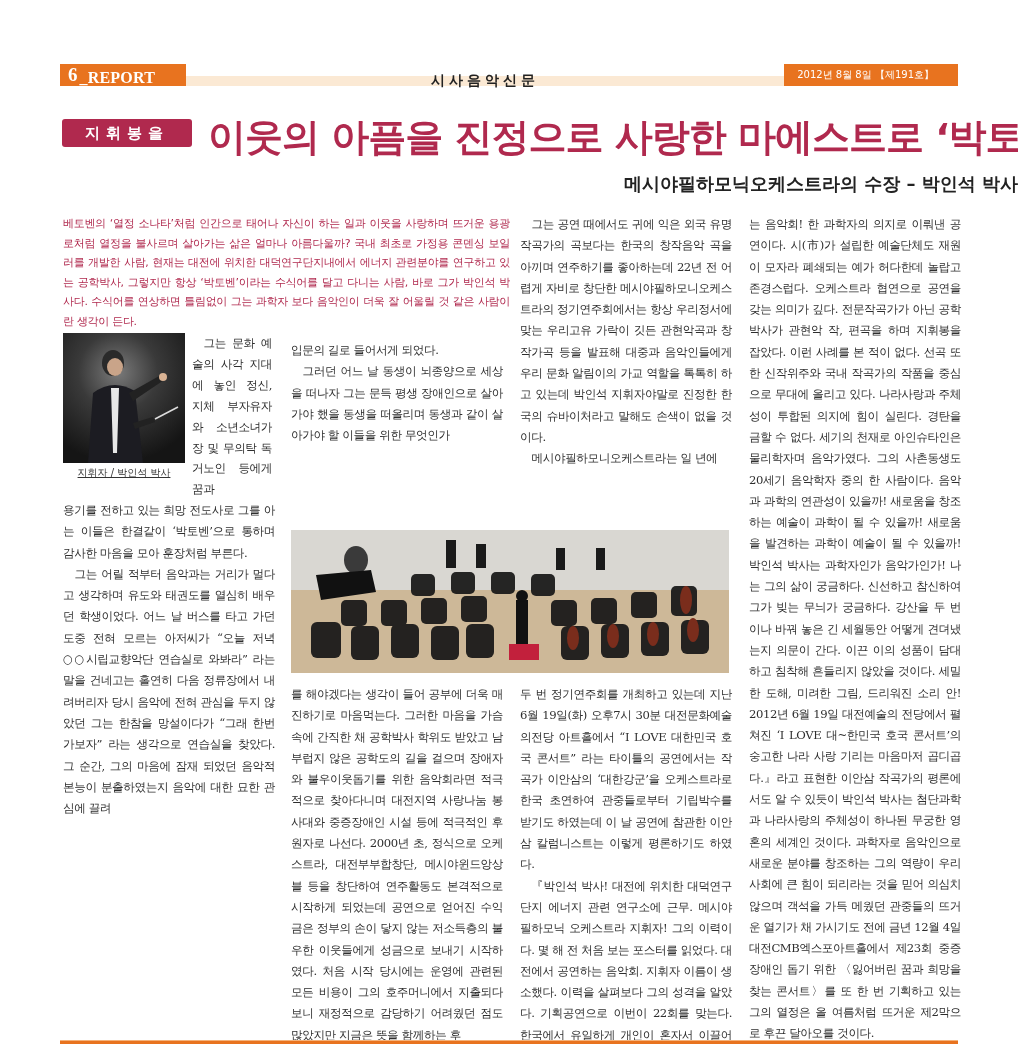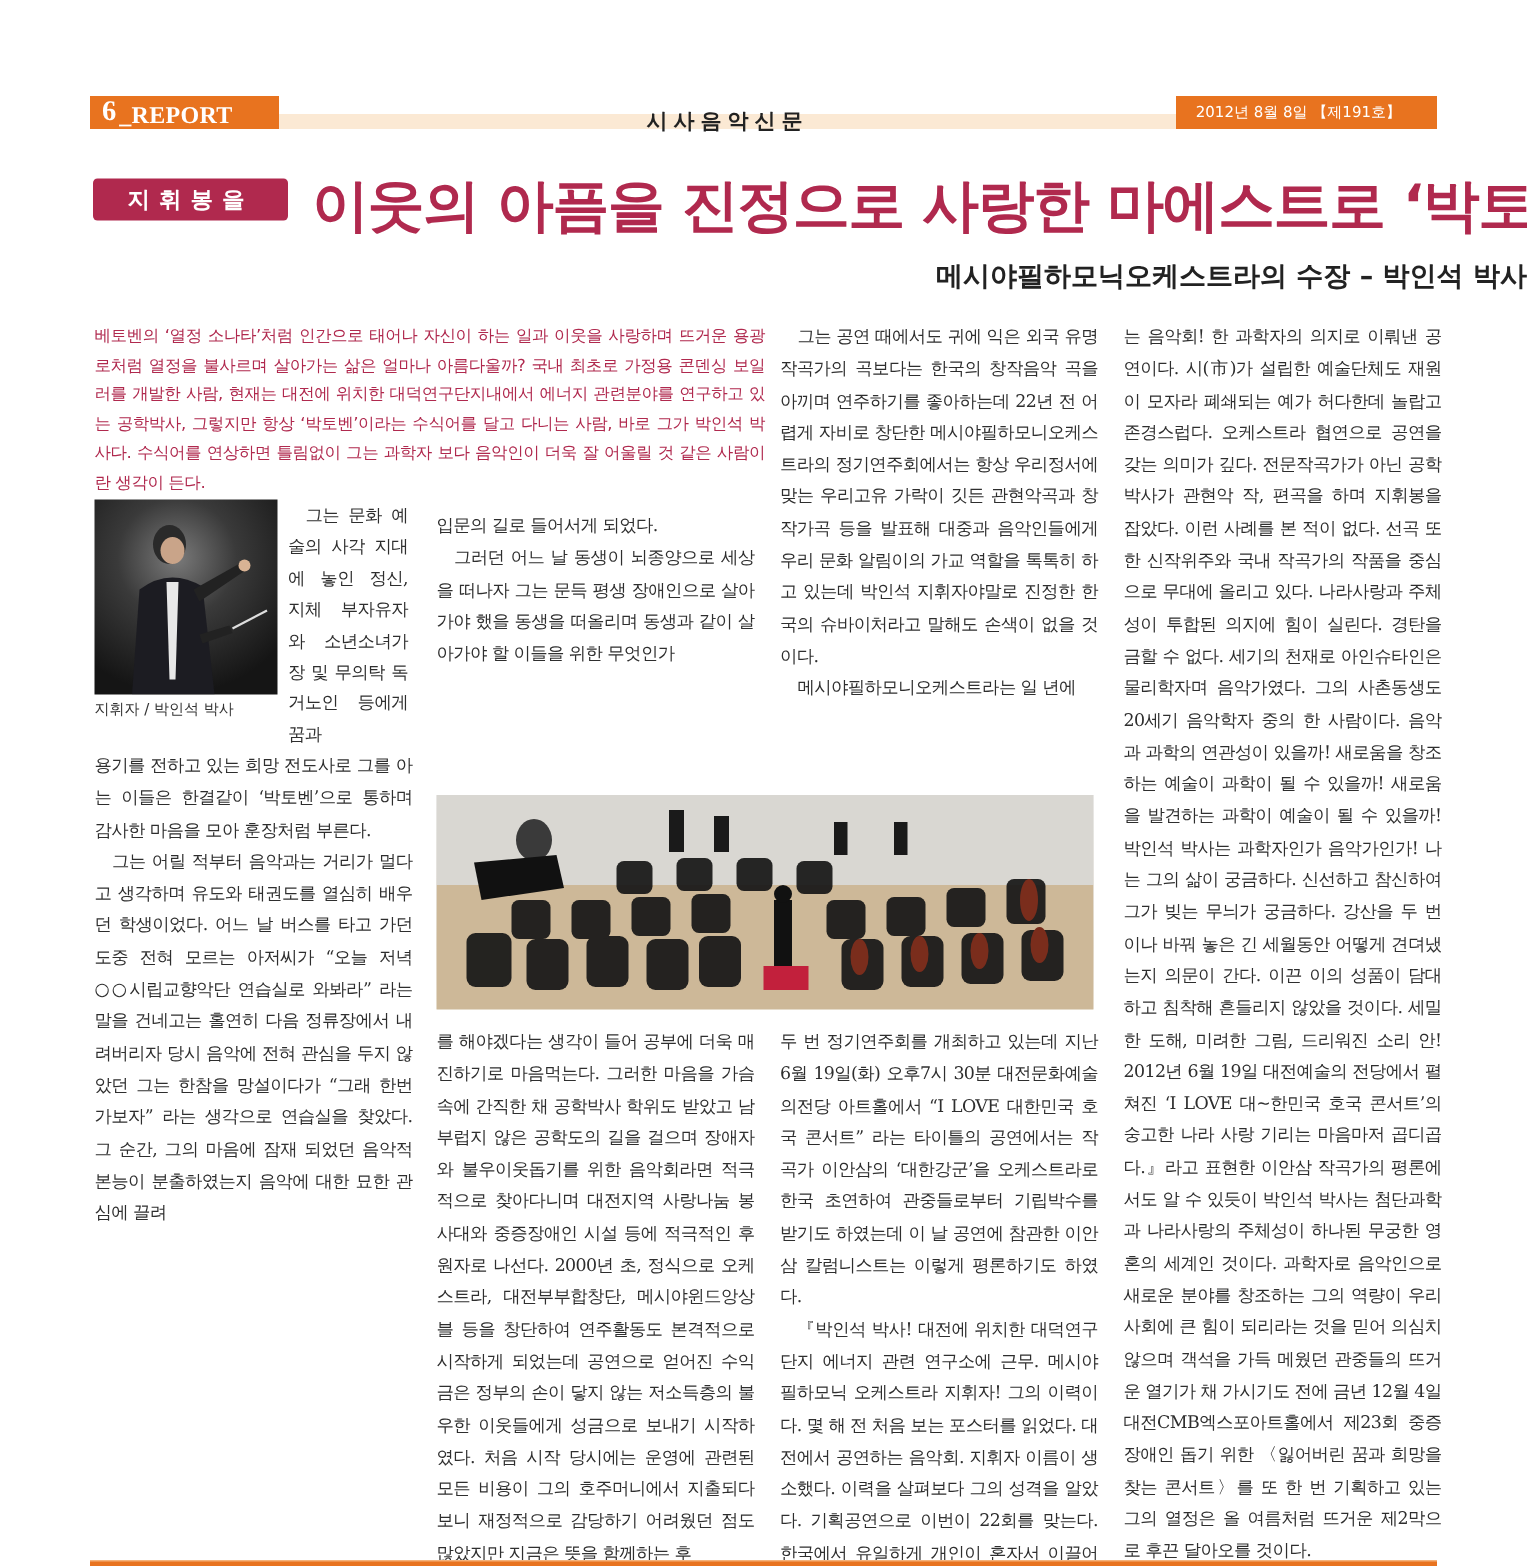--- a/index.html
+++ b/index.html
@@ -21,22 +21,22 @@
               font-size: 38px; color: #b0294e; letter-spacing: -1px; white-space: nowrap; font-weight: bold; }
   .subhead { position: absolute; left: 0; width: 1018px; top: 172px; text-align: right; padding-left: 180px; box-sizing: border-box;
              font-family: "DejaVu Sans", sans-serif; font-weight: bold; font-size: 18px; color: #222; white-space: nowrap; }
   .lead { position: absolute; left: 63px; top: 214px; width: 447px; font-family: "DejaVu Sans", sans-serif;
           font-size: 11px; line-height: 19.6px; color: #b0294e; text-align: justify; letter-spacing: -0.3px; }
   .col { position: absolute; font-size: 11.6px; line-height: 21.3px; text-align: justify; letter-spacing: -0.4px; color: #2e2e2e; }
   .col p { margin: 0; text-indent: 1em; }
   .col p.noindent { text-indent: 0; }
   .photo-conductor { position: absolute; left: 63px; top: 333px; width: 122px; height: 130px;
                      background: radial-gradient(circle at 45% 30%, #7a7a7a 0%, #3a3a3a 35%, #151515 80%); overflow: hidden; }
-  .photo-caption { position: absolute; left: 63px; top: 466px; width: 122px; 
-                   font-family: "DejaVu Sans", sans-serif; font-size: 10px; color: #333; }
+  .photo-caption { position: absolute; left: 63px; top: 466px; width: 122px; text-align: center;
+                   font-family: "DejaVu Sans", sans-serif; font-size: 10px; color: #333; text-decoration: underline; }
   .photo-orchestra { position: absolute; left: 291px; top: 530px; width: 438px; height: 143px; overflow: hidden;
                      background: linear-gradient(180deg, #d8d6d0 0%, #cfcac0 35%, #c9b89a 70%, #d2c2a6 100%); }
   .bottom-rule { position: absolute; left: 60px; top: 1040px; width: 898px; height: 4px; background: #e8731f; border-top: 1px solid #f5b27a; }
 </style>
 </head>
 <body>
 
 <div class="masthead">
   <div class="mh-left">
     <span class="num">6</span>

